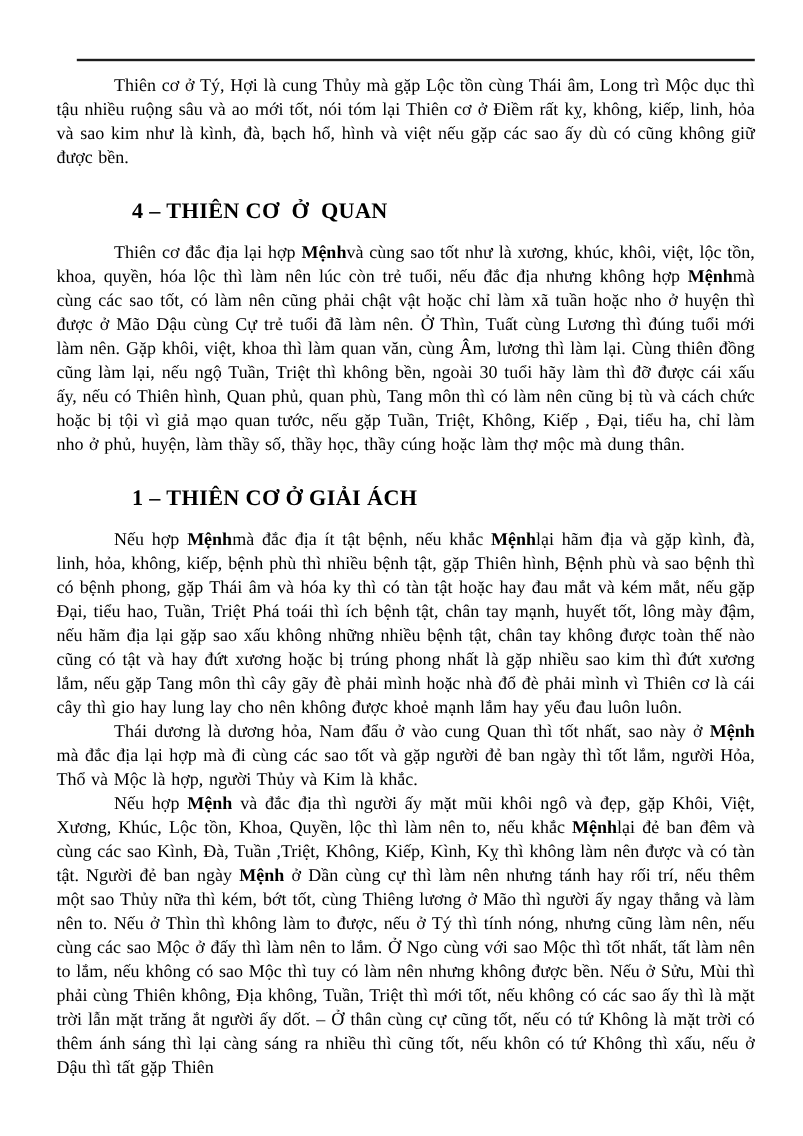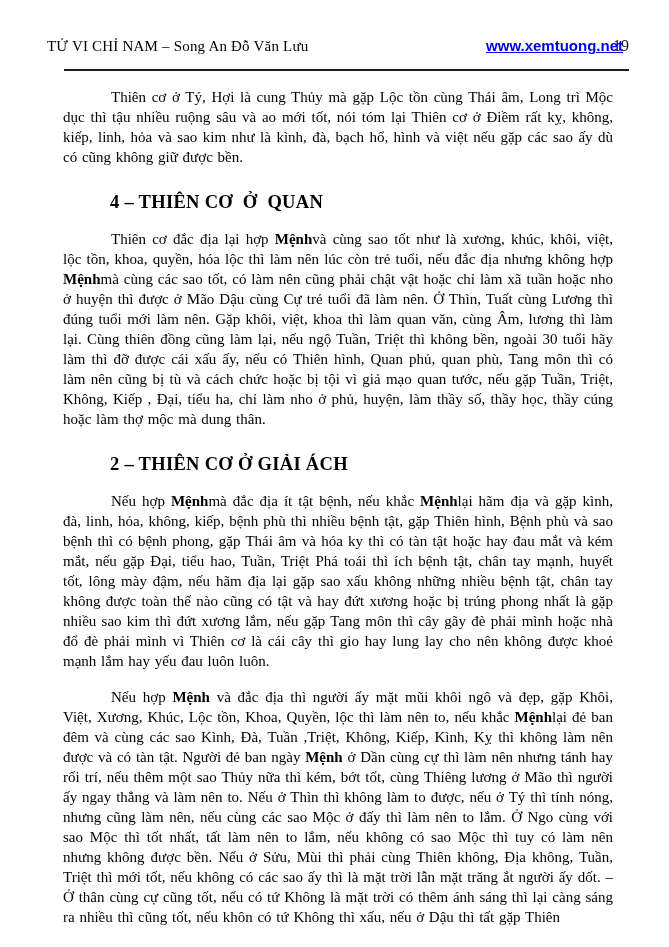--- a/index.html
+++ b/index.html
@@ -49,49 +49,43 @@
     z-index: 0;
     color: #1a1a1a;
   }
   .header-rule {
     border: none;
     border-top: 2px solid #1c1c1c;
     margin: 13px 0 0 17px;
   }
   .doc-body { margin-top: 11px; }
   .paragraph {
-    margin: 16px;
+    margin: 0;
     font-size: 15px;
     line-height: 20px;
     text-align: justify;
     text-indent: 48px;
     word-spacing: 1px;
   }
   .section-heading {
     font-size: 18.5px;
     font-weight: 700;
     margin: 25px 0 13px 63px;
     white-space: pre-wrap;
     letter-spacing: 0.3px;
   }
   .b { font-weight: 700; }
 </style>
 </head>
 <body>
 
 <div class="page">
-  <div class="page-header">
-    <span class="book-title">TỬ VI CHỈ NAM – Song An Đỗ Văn Lưu</span>
-    <span class="header-right">
-      <span class="site-url" style="color: rgb(0, 0, 238);">www.xemtuong.net</span>
-      <span class="page-num">19</span>
-    </span>
-  </div>
   <hr class="header-rule">
   <div class="doc-body">
       <p class="paragraph"><span>Thiên cơ ở Tý, Hợi là cung Thủy mà gặp Lộc tồn cùng Thái âm, Long trì Mộc dục thì tậu nhiều ruộng sâu và ao mới tốt, nói tóm lại Thiên cơ ở Điềm rất kỵ, không, kiếp, linh, hỏa và sao kim như là kình, đà, bạch hổ, hình và việt nếu gặp các sao ấy dù có cũng không giữ được bền.</span></p>
       <h2 class="section-heading">4 – THIÊN CƠ  Ở  QUAN</h2>
       <p class="paragraph"><span>Thiên cơ đắc địa lại hợp </span><span class="b">Mệnh</span><span>và cùng sao tốt như là xương, khúc, khôi, việt, lộc tồn, khoa, quyền, hóa lộc thì làm nên lúc còn trẻ tuổi, nếu đắc địa nhưng không hợp </span><span class="b">Mệnh</span><span>mà cùng các sao tốt, có làm nên cũng phải chật vật hoặc chỉ làm xã tuần hoặc nho ở huyện thì được ở Mão Dậu cùng Cự trẻ tuổi đã làm nên. Ở Thìn, Tuất cùng Lương thì đúng tuổi mới làm nên. Gặp khôi, việt, khoa thì làm quan văn, cùng Âm, lương thì làm lại. Cùng thiên đồng cũng làm lại, nếu ngộ  Tuần, Triệt thì không bền, ngoài 30 tuổi hãy làm thì đỡ được cái xấu ấy, nếu có Thiên hình, Quan phủ, quan phù, Tang môn thì có làm nên cũng bị tù và cách chức hoặc bị tội vì giả mạo quan tước, nếu gặp Tuần, Triệt, Không, Kiếp , Đại, tiểu ha, chỉ làm nho ở phủ, huyện, làm thầy số, thầy học, thầy cúng hoặc làm thợ mộc mà dung thân.</span></p>
-      <h2 class="section-heading">2 – THIÊN CƠ Ở GIẢI ÁCH</h2>
+      <h2 class="section-heading">1 – THIÊN CƠ Ở GIẢI ÁCH</h2>
       <p class="paragraph"><span>Nếu hợp </span><span class="b">Mệnh</span><span>mà đắc địa ít tật bệnh, nếu khắc </span><span class="b">Mệnh</span><span>lại hãm địa và gặp kình, đà, linh, hỏa, không, kiếp, bệnh phù thì nhiều bệnh tật, gặp Thiên hình, Bệnh phù và sao bệnh thì có bệnh phong, gặp Thái âm và hóa ky thì có tàn tật hoặc hay đau mắt và kém mắt, nếu gặp Đại, tiểu hao, Tuần, Triệt Phá toái thì ích bệnh tật, chân tay mạnh, huyết tốt, lông mày đậm, nếu hãm địa lại gặp sao xấu không những nhiều bệnh tật, chân tay không được toàn thế nào cũng có tật và hay đứt xương hoặc bị trúng phong nhất là gặp nhiều sao kim thì đứt xương lắm, nếu gặp Tang môn thì cây gãy đè phải mình hoặc nhà đổ đè phải mình vì Thiên cơ là cái cây thì gio hay lung lay cho nên không được khoẻ mạnh lắm hay yếu đau luôn luôn.</span></p>
+      <p class="paragraph"><span>Thái dương là dương hỏa, Nam đẩu ở vào cung Quan thì tốt nhất, sao này ở </span><span class="b">Mệnh</span><span> mà đắc địa lại hợp mà đi cùng các sao tốt và gặp người đẻ ban ngày thì tốt lắm, người Hỏa, Thổ và Mộc là hợp, người Thủy và Kim là khắc.</span></p>
       <p class="paragraph"><span>Nếu hợp </span><span class="b">Mệnh</span><span> và đắc địa thì người ấy mặt mũi khôi ngô và đẹp, gặp Khôi, Việt, Xương, Khúc, Lộc tồn, Khoa, Quyền, lộc thì làm nên to, nếu khắc </span><span class="b">Mệnh</span><span>lại đẻ ban đêm và cùng các sao Kình, Đà, Tuần ,Triệt, Không, Kiếp, Kình, Kỵ thì không làm nên được và có tàn tật. Người đẻ ban ngày </span><span class="b">Mệnh</span><span> ở Dần cùng cự thì làm nên nhưng tánh hay rối trí, nếu thêm một sao Thủy nữa thì kém, bớt tốt, cùng Thiêng lương ở Mão thì người ấy ngay thẳng và làm nên to. Nếu ở Thìn thì không làm to được, nếu ở Tý thì tính nóng, nhưng cũng làm nên, nếu cùng các sao Mộc ở đấy thì làm nên to lắm. Ở Ngo cùng với sao Mộc thì tốt nhất, tất làm nên to lắm, nếu không có sao Mộc thì tuy có làm nên nhưng không được bền. Nếu ở Sửu, Mùi thì phải cùng Thiên không, Địa không, Tuần, Triệt thì mới tốt, nếu không có các sao ấy thì là mặt trời lẫn mặt trăng ắt người ấy dốt. – Ở thân cùng cự cũng tốt, nếu có tứ Không là mặt trời có thêm ánh sáng thì lại càng sáng ra nhiều thì cũng tốt, nếu khôn có tứ Không thì xấu, nếu ở Dậu thì tất gặp Thiên</span></p>
     </div>
 </div>
 
 </body></html>

